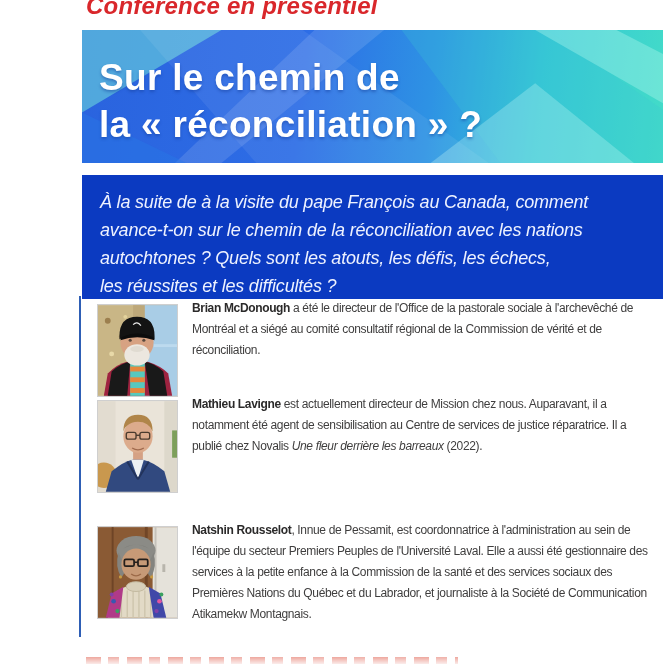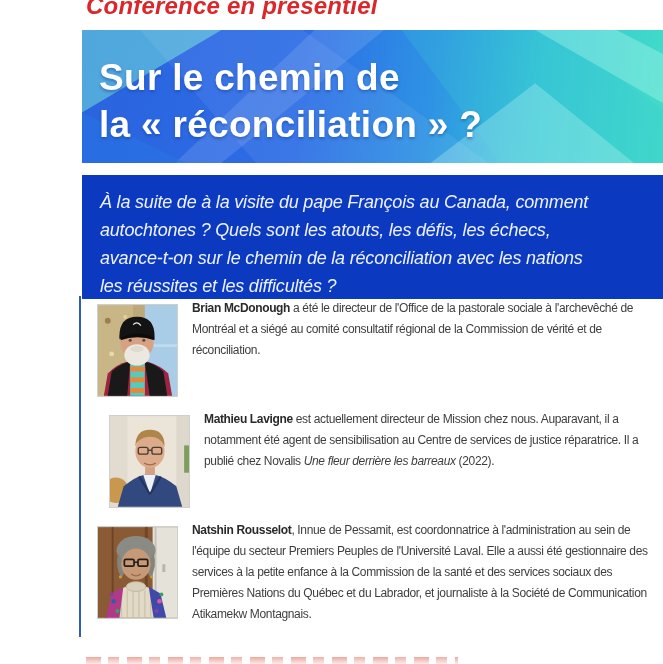--- a/index.html
+++ b/index.html
@@ -40,21 +40,21 @@
     color:#eef2ff;font-style:italic;font-size:18px;line-height:28px;
     letter-spacing:-0.2px;
     margin-top:8px;
   }
   .quote div{white-space:nowrap;}
   
   .rule{
     position:absolute;left:79px;top:296px;width:2px;height:341px;background:#2e5eb5;
   }
   .speaker{position:absolute;left:97px;width:546px;height:94px;}
-  #sp1{top:304px;} #sp2{top:415px;margin-left:12px;} #sp3{top:526px;}
+  #sp1{top:304px;} #sp2{top:400px;} #sp3{top:526px;}
   .photo{
     position:absolute;left:0;top:0;width:81px;height:93px;
     border:1px solid #cfcfcf;box-sizing:border-box;background:#ddd;
   }
   .photo svg{display:block;width:100%;height:100%;}
   .bio{
     position:absolute;left:95px;top:-6px;width:458px;
     font-size:12px;line-height:21px;letter-spacing:-0.35px;
     color:#3f3e3e;
   }
@@ -87,22 +87,22 @@
   <div class="shape sh6"></div>
   <div class="shape sh7"></div>
   <div class="banner-title">
     <div>Sur le chemin de</div>
     <div>la « réconciliation » ?</div>
   </div>
 </div>
 
 <div class="quote">
   <div>À la suite de à la visite du pape François au Canada, comment</div>
+  <div>avance-t-on sur le chemin de la réconciliation avec les nations</div>
   <div>autochtones ? Quels sont les atouts, les défis, les échecs,</div>
-  <div>avance-t-on sur le chemin de la réconciliation avec les nations</div>
   <div>les réussites et les difficultés ?</div>
 </div>
 
 <div class="rule"></div>
 
 <div class="speaker" id="sp1">
   <div class="photo">
     <svg viewBox="0 0 81 93">
       <rect width="81" height="93" fill="#c9b686"></rect>
       <rect x="44" width="37" height="93" fill="#a9cde6"></rect>

